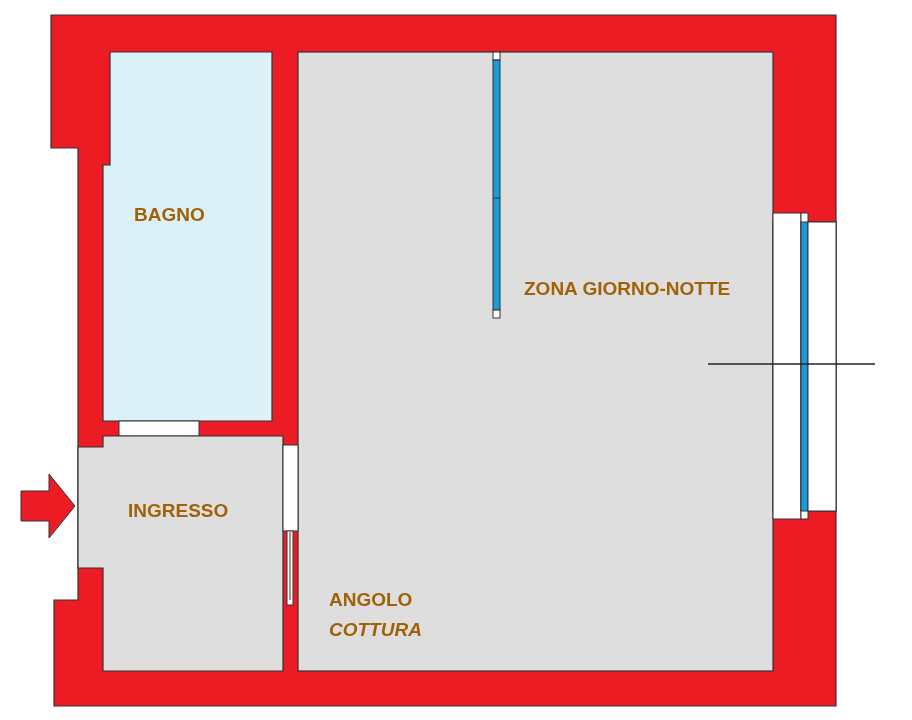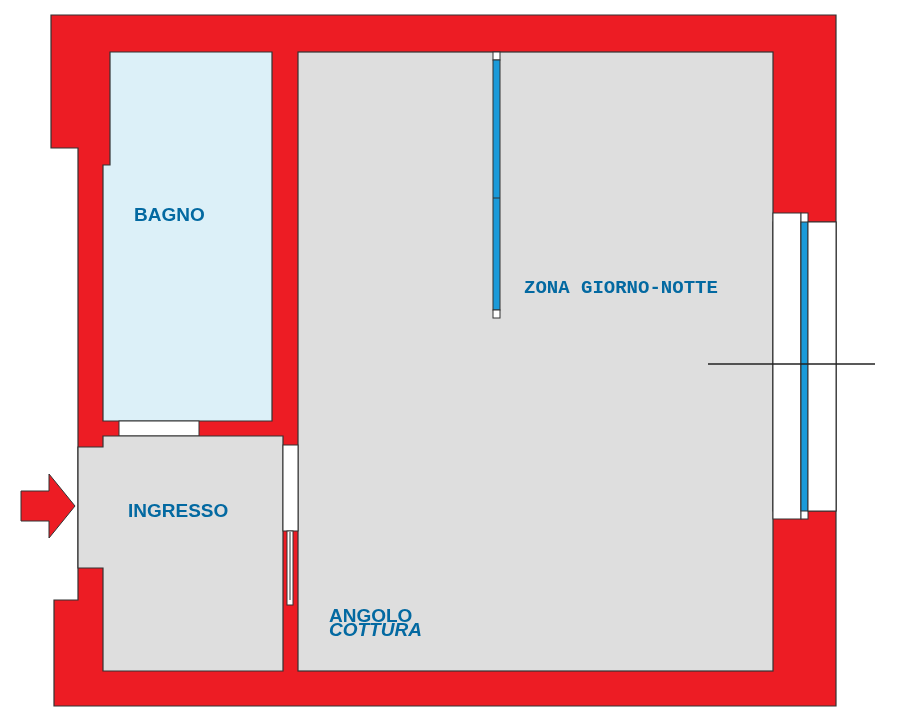--- a/index.html
+++ b/index.html
@@ -1,18 +1,18 @@
 <!DOCTYPE html>
 <html><head>
 <meta charset="utf-8">
 <style>
   html,body{margin:0;padding:0;background:#ffffff;}
   body{width:912px;height:720px;position:relative;overflow:hidden;font-family:"Liberation Sans",sans-serif;}
   svg{position:absolute;left:0;top:0;}
-  .lbl{position:absolute;font-family:"Liberation Sans",sans-serif;font-weight:bold;font-size:19px;color:#0369a1;line-height:25px;white-space:nowrap;}
+  .lbl{position:absolute;font-family:"Liberation Sans",sans-serif;font-weight:bold;font-size:19px;color:#a16207;line-height:25px;white-space:nowrap;}
 </style>
 </head>
 <body>
 
 <svg width="912" height="720" viewBox="0 0 912 720">
 
   <path d="M51,15 H836 V706 H54 V600 H78 V568 H78 V447 H78 V148 H51 Z" fill="#ed1c24" stroke="#333" stroke-width="1.2"></path>
 
   <path d="M110,52 H272 V421 H103 V165 H110 Z" fill="#dcf0f8" stroke="#333" stroke-width="1.2"></path>
 
@@ -38,15 +38,15 @@
   <rect x="801" y="222" width="7" height="289" fill="#1a9ad9" stroke="#333" stroke-width="1"></rect>
   <rect x="808" y="222" width="28" height="289" fill="#fff" stroke="#333" stroke-width="1"></rect>
 
   <line x1="708" y1="364" x2="875" y2="364" stroke="#222" stroke-width="1.3"></line>
 
   <path d="M21,491 H49 V474 L75,506 L49,538 V521 H21 Z" fill="#ed1c24" stroke="#333" stroke-width="1"></path>
 </svg>
 
 <div class="lbl" style="left:134px;top:202px;">BAGNO</div>
 <div class="lbl" style="left:128px;top:498px;text-align:right;">INGRESSO</div>
-<div class="lbl" style="left:524px;top:276px;font-family:Liberation Mono, monospace;">ZONA GIORNO-NOTTE</div>
-<div class="lbl" style="left:329px;top:587px;margin-top:16px;">ANGOLO</div>
+<div class="lbl" style="left:524px;top:276px;">ZONA GIORNO-NOTTE</div>
+<div class="lbl" style="left:329px;top:587px;">ANGOLO</div>
 <div class="lbl" style="left:329px;top:617px;font-style:italic;">COTTURA</div>
 
 </body></html>

